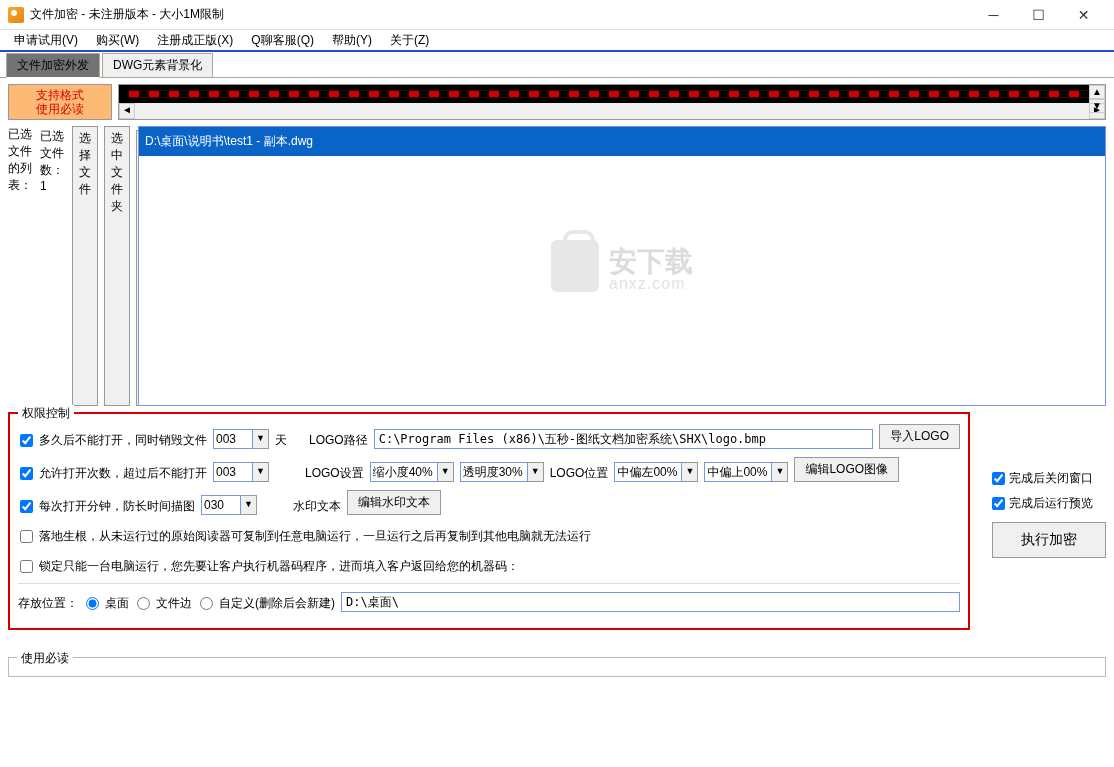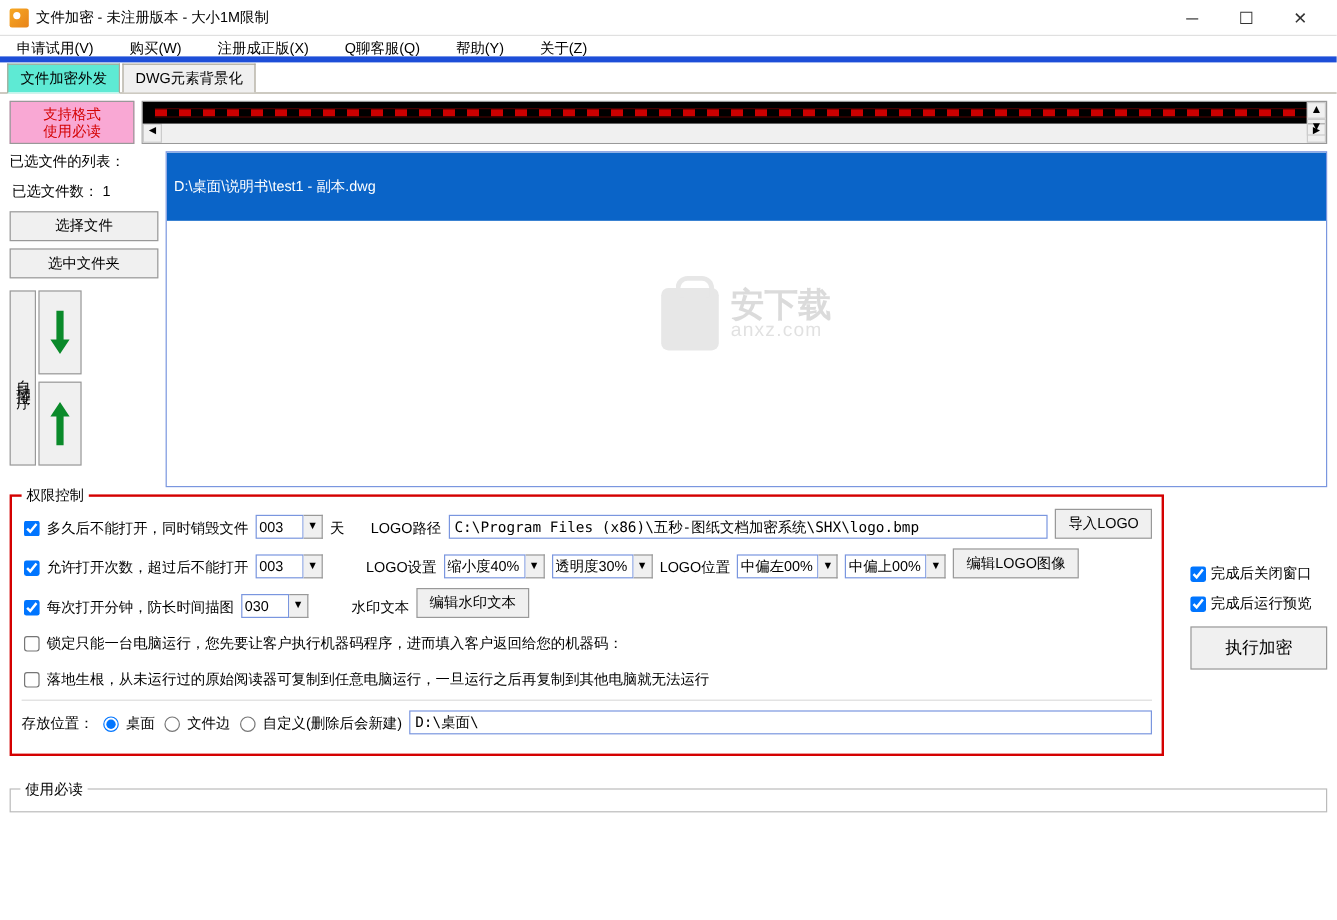--- a/index.html
+++ b/index.html
@@ -5,54 +5,54 @@
 * { box-sizing: border-box; margin: 0; padding: 0; }
 body { font-family: "Microsoft YaHei", SimSun, sans-serif; font-size: 12px; background: #fff; color: #000; width: 1114px; height: 767px; overflow: hidden; }
 
 .titlebar { height: 30px; background: #fff; display: flex; align-items: center; padding: 0 8px; border-bottom: 1px solid #e0e0e0; }
 .titlebar .icon { width: 16px; height: 16px; margin-right: 6px; background: linear-gradient(135deg, #f7a823, #e8841a); border-radius: 2px; position: relative; }
 .titlebar .icon::after { content: ""; position: absolute; top: 3px; left: 3px; width: 6px; height: 6px; background: #fff; border-radius: 50%; }
 .titlebar .title { flex: 1; font-size: 12px; }
 .titlebar .winbtns { display: flex; gap: 0; }
 .titlebar .winbtn { width: 45px; height: 28px; display: flex; align-items: center; justify-content: center; font-size: 14px; color: #333; cursor: pointer; }
 
-.menubar { height: 22px; display: flex; padding: 0 6px; gap: 14px; border-bottom: 5px solid #1d4ed8; }
+.menubar { height: 22px; display: flex; align-items: center; padding: 0 6px; gap: 2px; border-bottom: 2px solid #1d4ed8; }
 .menubar .mi { padding: 2px 8px; cursor: pointer; }
 
 .tabs { height: 26px; display: flex; align-items: flex-end; padding: 4px 6px 0 6px; border-bottom: 1px solid #aca899; }
 .tabs .tab { padding: 3px 10px; border: 1px solid #aca899; border-bottom: none; background: #f0f0f0; margin-right: 2px; cursor: pointer; position: relative; }
-.tabs .tab.active { background: #5eead4; border-bottom: 1px solid #fff; margin-bottom: -1px; }
+.tabs .tab.active { background: #737373; border-bottom: 1px solid #fff; margin-bottom: -1px; }
 
 .main { padding: 6px 8px; }
 
 .toprow { display: flex; gap: 6px; margin-bottom: 6px; height: 36px; }
-.fmtbtn { width: 104px; height: 36px; border: 1px solid #999; background: #f9a8d4; color: #d40000; font-size: 12px; display: flex; flex-direction: column; align-items: center; justify-content: center; line-height: 1.2; cursor: pointer; }
+.fmtbtn { width: 104px; height: 36px; border: 1px solid #999; background: #fdba74; color: #d40000; font-size: 12px; display: flex; flex-direction: column; align-items: center; justify-content: center; line-height: 1.2; cursor: pointer; }
 .ruler-wrap { flex: 1; position: relative; border: 1px solid #999; display: flex; flex-direction: column; }
 .ruler-dark { height: 18px; background: #000; position: relative; overflow: hidden; }
 .ruler-dark .ticks { position: absolute; top: 5px; left: 10px; right: 10px; height: 8px; background: repeating-linear-gradient(90deg, #c00 0, #c00 10px, transparent 10px, transparent 20px); border-top: 1px solid #400; border-bottom: 1px solid #400; }
 .ruler-scroll { height: 16px; background: #f0f0f0; display: flex; }
 .ruler-scroll .arrow { width: 16px; border: 1px solid #ccc; text-align: center; line-height: 12px; cursor: pointer; font-size: 10px; }
 .ruler-scroll .track { flex: 1; }
 .ruler-vscroll { position: absolute; right: 0; top: 0; bottom: 16px; width: 16px; background: #f0f0f0; display: flex; flex-direction: column; }
 .ruler-vscroll .arrow { height: 16px; border: 1px solid #ccc; text-align: center; line-height: 12px; cursor: pointer; font-size: 10px; }
 
 .midrow { display: flex; gap: 6px; margin-bottom: 6px; }
-.leftcol { width: 124px; display: flex; flex-direction: column; gap: 6px; }
+.leftcol { width: 124px; display: flex; flex-direction: row; gap: 6px; }
 .leftbtn { border: 1px solid #999; background: #f0f0f0; padding: 3px 6px; text-align: center; cursor: pointer; }
 .count-row { padding: 2px 2px; }
 .arrows-wrap { display: flex; gap: 2px; margin-top: 4px; }
 .vert-label { width: 22px; border: 1px solid #999; background: #f0f0f0; writing-mode: vertical-rl; text-align: center; padding: 8px 2px; display: flex; align-items: center; justify-content: center; letter-spacing: 4px; }
 .arrow-col { display: flex; flex-direction: column; gap: 6px; }
 .arrow-btn { width: 36px; height: 70px; border: 1px solid #999; background: #f0f0f0; display: flex; align-items: center; justify-content: center; cursor: pointer; }
 .arrow-btn svg { width: 18px; height: 40px; }
 
 .filelist { flex: 1; border: 1px solid #7a96df; background: #fff; height: 280px; position: relative; overflow: hidden; }
-.filelist .item { padding: 20px 6px; }
+.filelist .item { padding: 6px 6px; }
 .filelist .item.sel { background: #0a64c8; color: #fff; }
-.watermark { position: absolute; top: 50%; left: 50%; transform: translate(-50%, -50%); display: flex; align-items: flex-start; gap: 10px; opacity: 0.35; pointer-events: none; }
+.watermark { position: absolute; top: 50%; left: 50%; transform: translate(-50%, -50%); display: flex; align-items: flex-end; gap: 10px; opacity: 0.35; pointer-events: none; }
 .wm-icon { width: 48px; height: 52px; background: #bbb; border-radius: 6px; position: relative; }
 .wm-icon::before { content: ""; position: absolute; top: -10px; left: 12px; width: 24px; height: 14px; border: 4px solid #bbb; border-bottom: none; border-radius: 10px 10px 0 0; }
 .wm-text { display: flex; flex-direction: column; line-height: 1; }
 .wm-text .cn { font-size: 28px; color: #999; font-weight: bold; }
 .wm-text .en { font-size: 16px; color: #aaa; letter-spacing: 1px; }
 
 .perm-group { border: 2px solid #d40000; padding: 10px 8px 8px 8px; position: relative; margin-bottom: 21px; display: flex; }
 .perm-group .legend { position: absolute; top: -9px; left: 8px; background: #fff; padding: 0 4px; }
 .perm-left { flex: 1; }
 .perm-row { display: flex; align-items: flex-end; gap: 6px; margin-bottom: 8px; min-height: 22px; }
@@ -227,28 +227,28 @@
               <div class="dd">▼</div>
             </div>
           <span style="width:24px"></span>
           <span class="lbl">水印文本</span>
           <div class="btn">编辑水印文本</div>
         </div>
 
         <div class="perm-row">
           <label>
               <input type="checkbox" style="">
+              <span>落地生根，从未运行过的原始阅读器可复制到任意电脑运行，一旦运行之后再复制到其他电脑就无法运行</span>
+            </label>
+        </div>
+
+        <div class="perm-row">
+          <label>
+              <input type="checkbox" style="">
               <span>锁定只能一台电脑运行，您先要让客户执行机器码程序，进而填入客户返回给您的机器码：</span>
-            </label>
-        </div>
-
-        <div class="perm-row">
-          <label>
-              <input type="checkbox" style="">
-              <span>落地生根，从未运行过的原始阅读器可复制到任意电脑运行，一旦运行之后再复制到其他电脑就无法运行</span>
             </label>
         </div>
 
         <div class="perm-row" style="border-top:1px solid #ddd; padding-top:8px;">
           <span class="lbl">存放位置：</span>
           <label>
               <input type="radio" name="loc" checked="" style="">
               <span>桌面</span>
             </label>
           <label>

